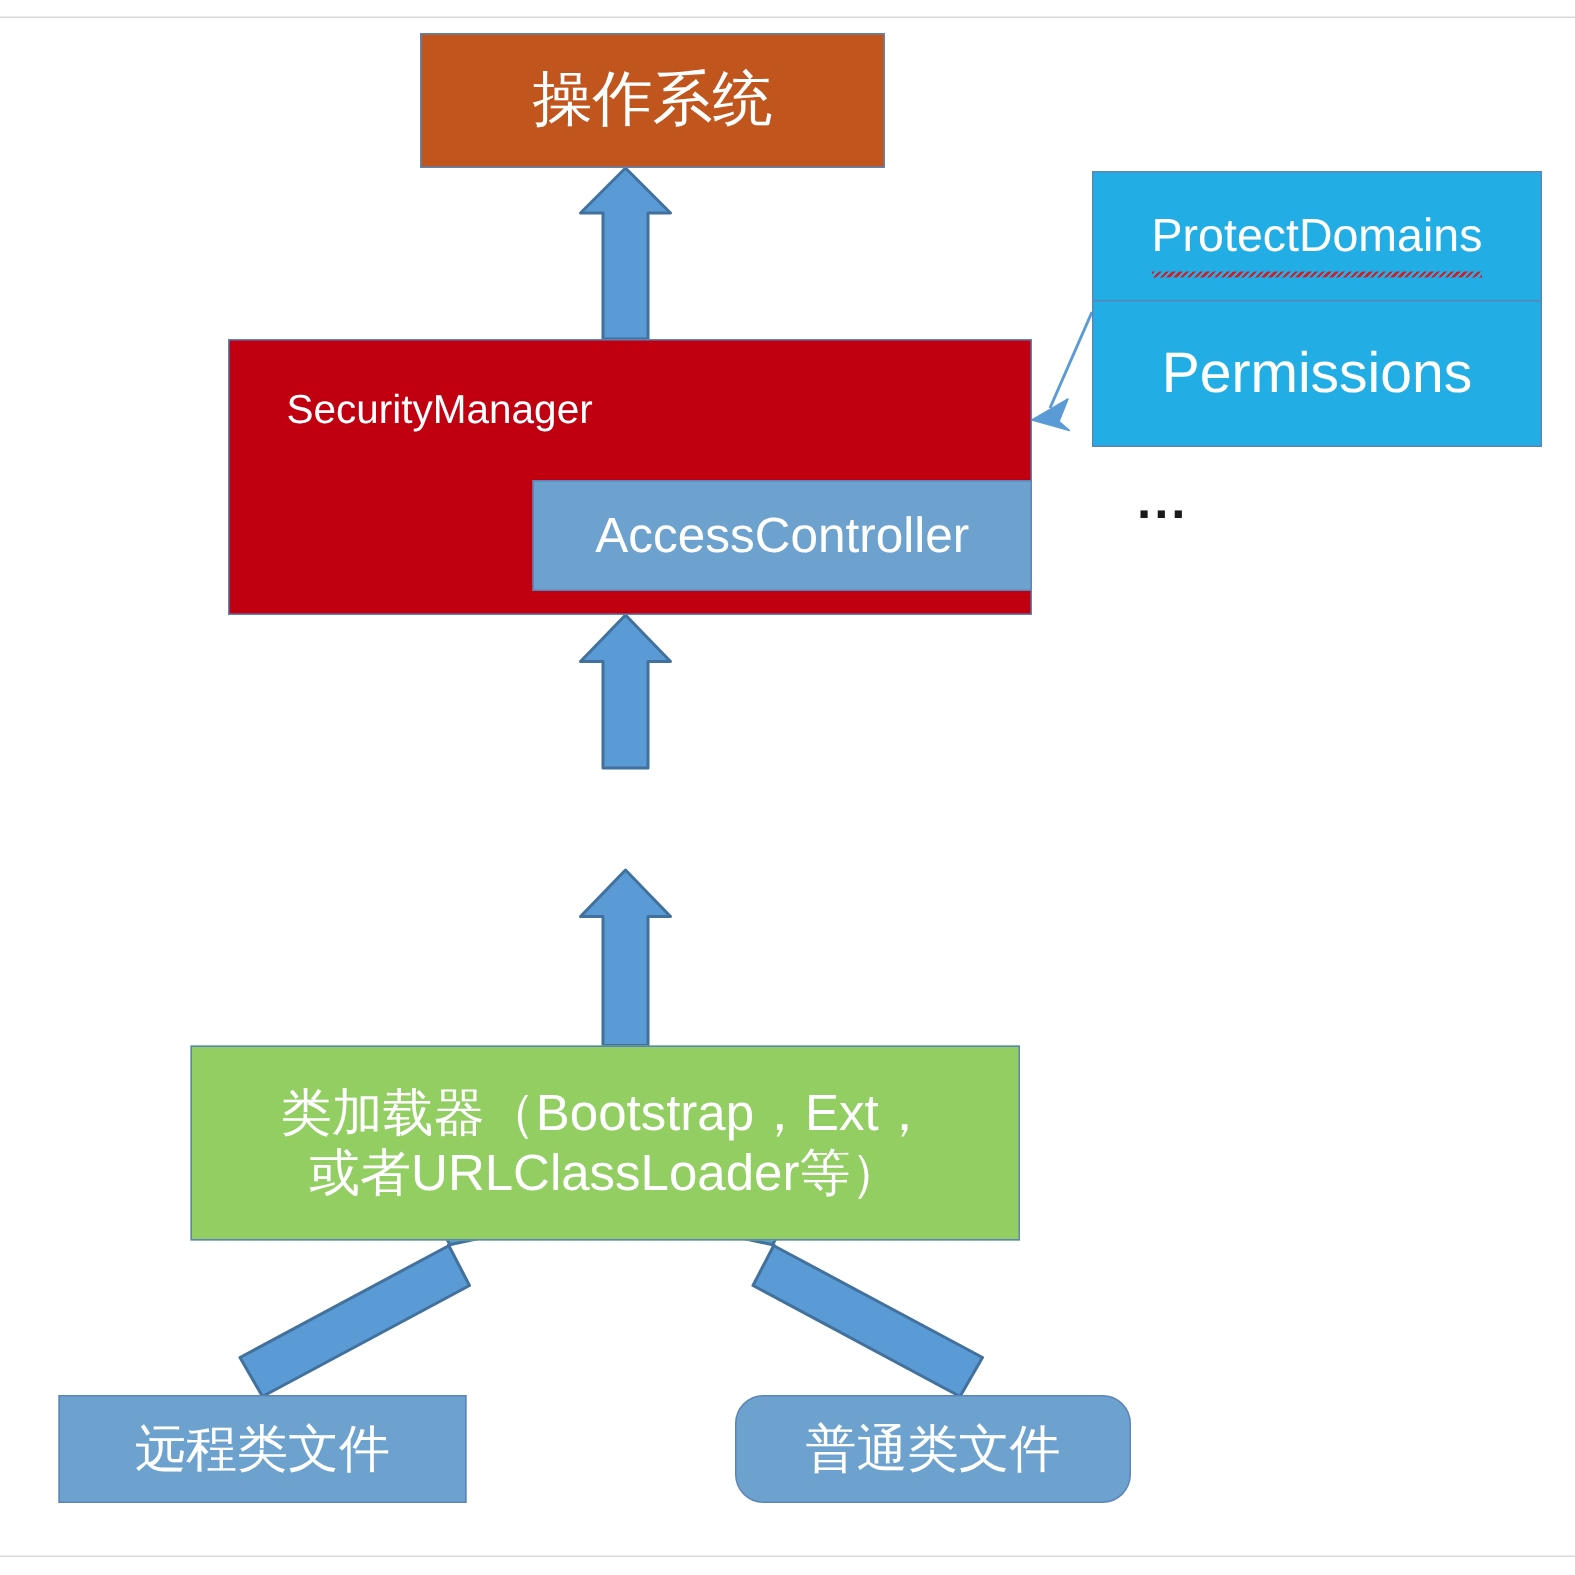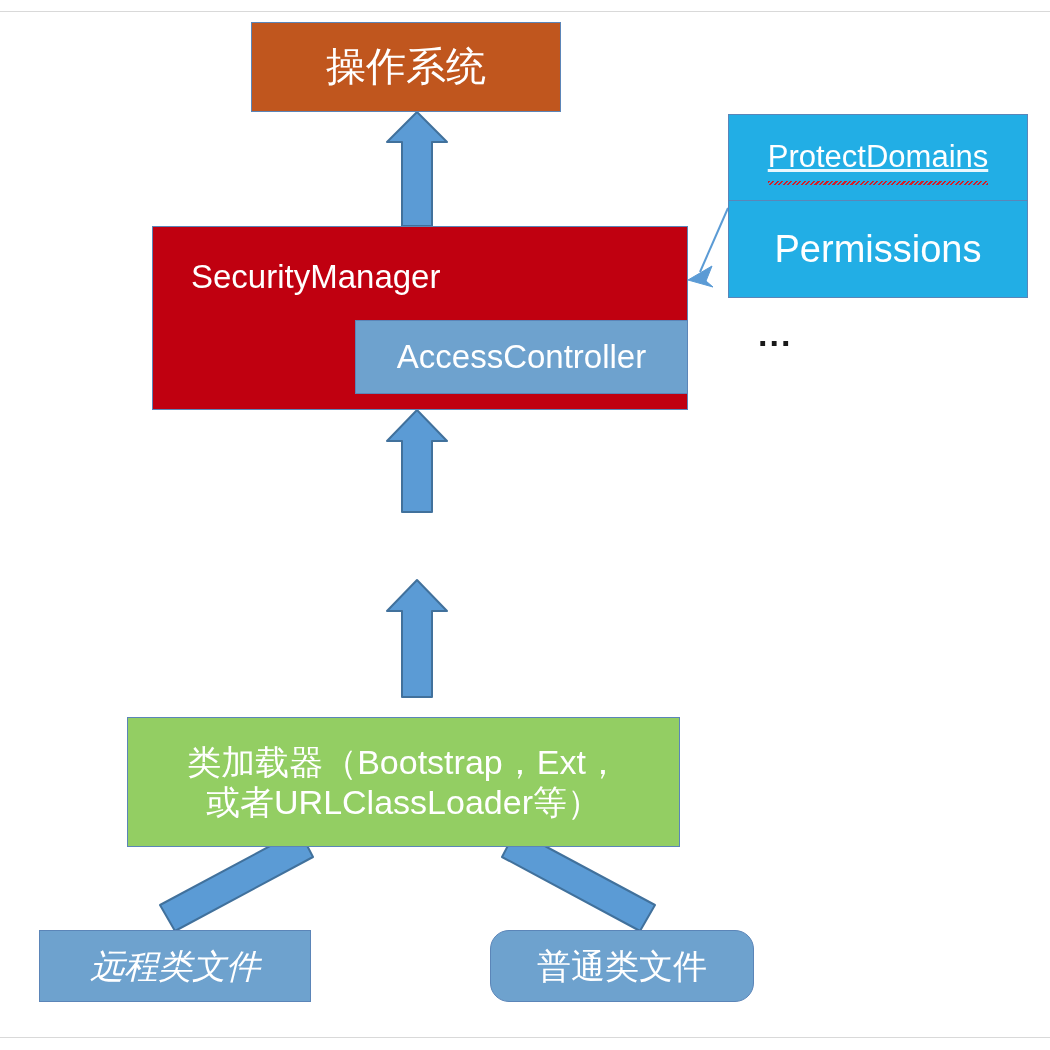--- a/index.html
+++ b/index.html
@@ -50,47 +50,46 @@
     align-items: center;
     justify-content: center;
     text-align: center;
     color: #ffffff;
     border: 1.5px solid #5b85b8;
     line-height: 1.18;
     white-space: pre-line;
     z-index: 3;
   }
   .node-os {
-    left: 251px; top: 22px; width: 310px; height: 90px;
+    left: 280px; top: 22px; width: 310px; height: 90px;
     background: #c0561e;
     font-size: 40px;
   }
   .node-sm {
     left: 152px; top: 226px; width: 536px; height: 184px;
     background: #c00010;
-    font-size: 33px;
+    font-size: 27px;
     justify-content: flex-start;
     align-items: flex-start;
     padding: 31px 0 0 38px;
     z-index: 3;
   }
   .node-ac {
     left: 355px; top: 320px; width: 333px; height: 74px;
     background: #6ea2ce;
     font-size: 33px;
     z-index: 4;
   }
   .node-pd {
     left: 728px; top: 114px; width: 300px; height: 86px;
     background: #22aee5;
     font-size: 31px;
     border-bottom: none;
   }
   .node-pd .spell {
-    text-decoration: underline;
     text-decoration-color: rgba(255,255,255,0.9);
     text-underline-offset: 2px;
     position: relative;
   }
   .node-pd .spell::after {
     content: "";
     position: absolute;
     left: 0; right: 0; bottom: -9px;
     height: 4px;
     background-image: repeating-linear-gradient(
@@ -105,27 +104,25 @@
   }
   .node-bc {
     left: 290px; top: 512px; width: 262px; height: 68px;
     background: #93ce63;
     font-size: 34px;
   }
   .node-cl {
     left: 127px; top: 697px; width: 553px; height: 130px;
     background: #93ce63;
     font-size: 34px;
-    margin-top: 20px;
   }
   .node-remote {
     left: 39px; top: 930px; width: 272px; height: 72px;
     background: #6ea2ce;
     font-size: 34px;
-    font-style: italic;
   }
   .node-normal {
     left: 490px; top: 930px; width: 264px; height: 72px;
     background: #6ea2ce;
     font-size: 34px;
     border-radius: 19px;
   }
   .ellipsis {
     position: absolute;
     left: 758px; top: 317px;

